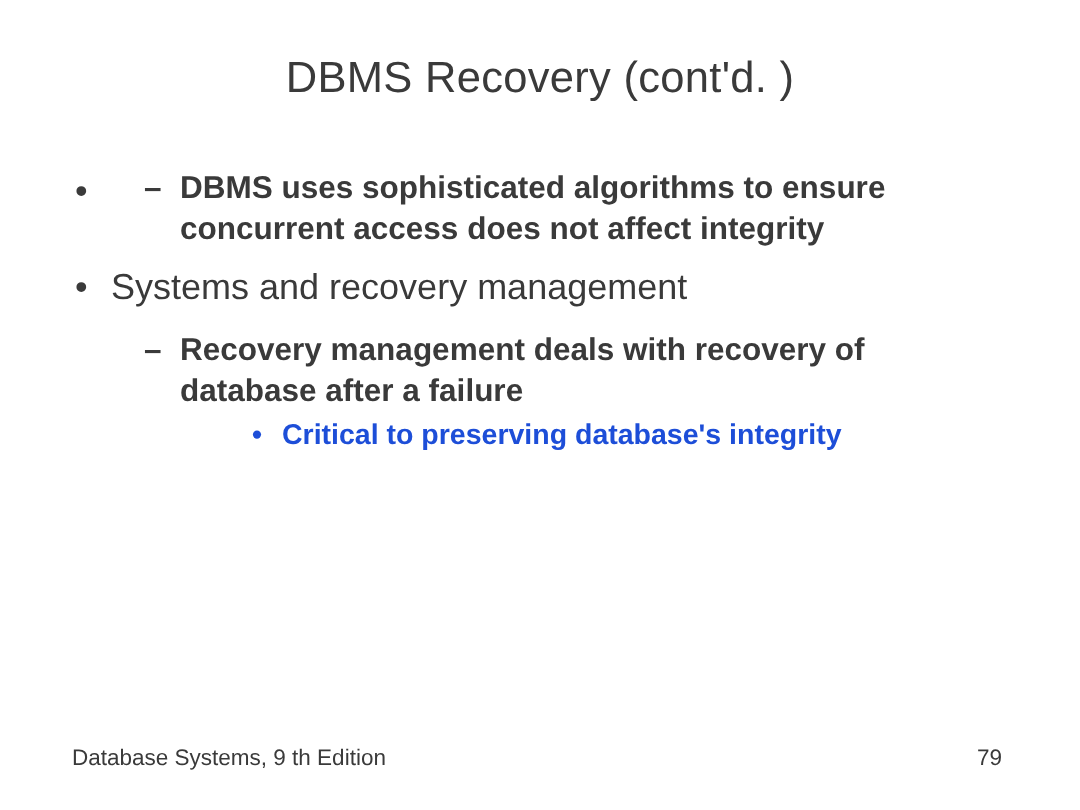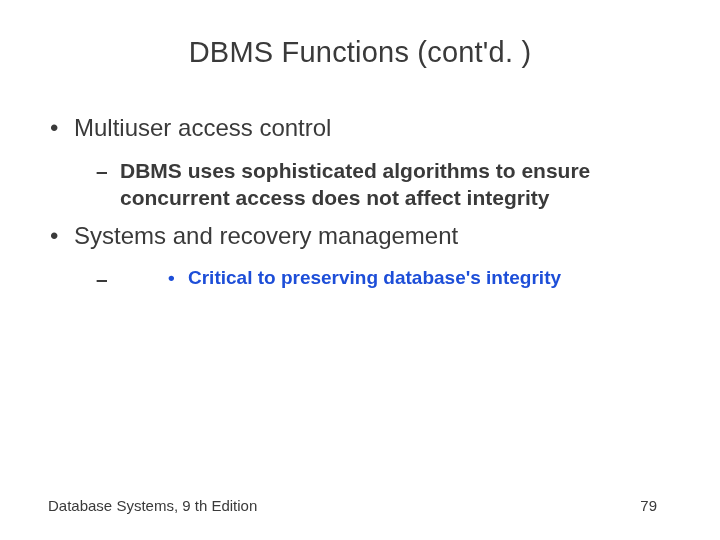--- a/index.html
+++ b/index.html
@@ -83,51 +83,51 @@
   ul.lvl3 > li::before {
     content: "•";
     position: absolute;
     left: 48px;
     top: 0;
     font-size: 19px;
   }
   .footer {
     position: absolute;
     left: 48px;
-    right: 63px;
+    right: 52px;
     bottom: 26px;
     font-size: 15px;
     color: #3a3a3a;
   }
   .footer-left {
     float: left;
   }
   .footer-right {
     float: right;
   }
 </style>
 </head>
 <body>
 
 <div class="slide">
-  <div class="title">DBMS Functions (cont'd. )</div>
+  <div class="title">DBMS Recovery (cont'd. )</div>
 
   <ul class="lvl1">
     <li>
-      <span>Multiuser access control</span>
       <ul class="lvl2">
         <li>
           <span>DBMS uses sophisticated algorithms to ensure concurrent access does not affect integrity</span>
         </li>
       </ul>
     </li>
     <li>
       <span>Systems and recovery management</span>
       <ul class="lvl2">
         <li>
+          <span>Recovery management deals with recovery of database after a failure</span>
           <ul class="lvl3">
             <li>
               <span>Critical to preserving database's integrity</span>
             </li>
           </ul>
         </li>
       </ul>
     </li>
   </ul>
 

